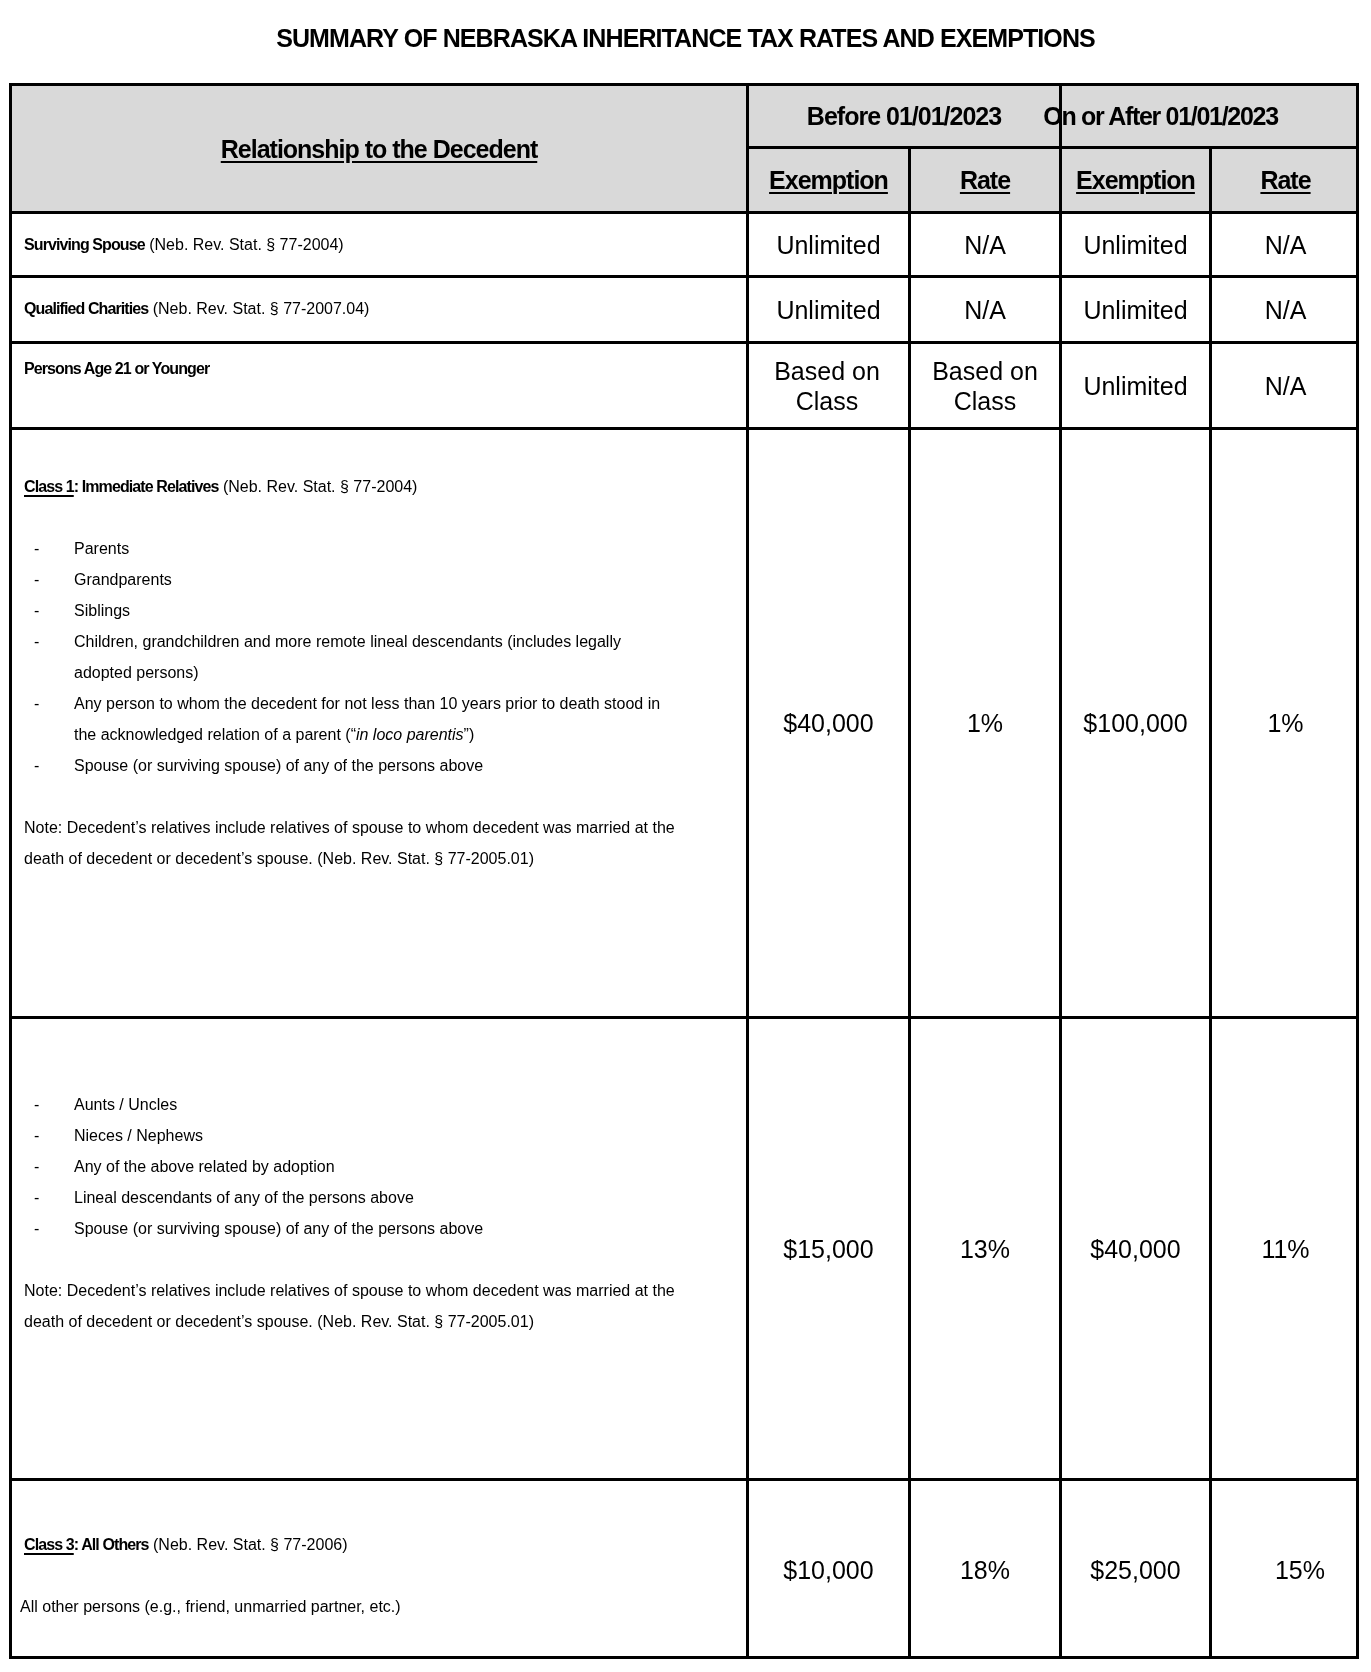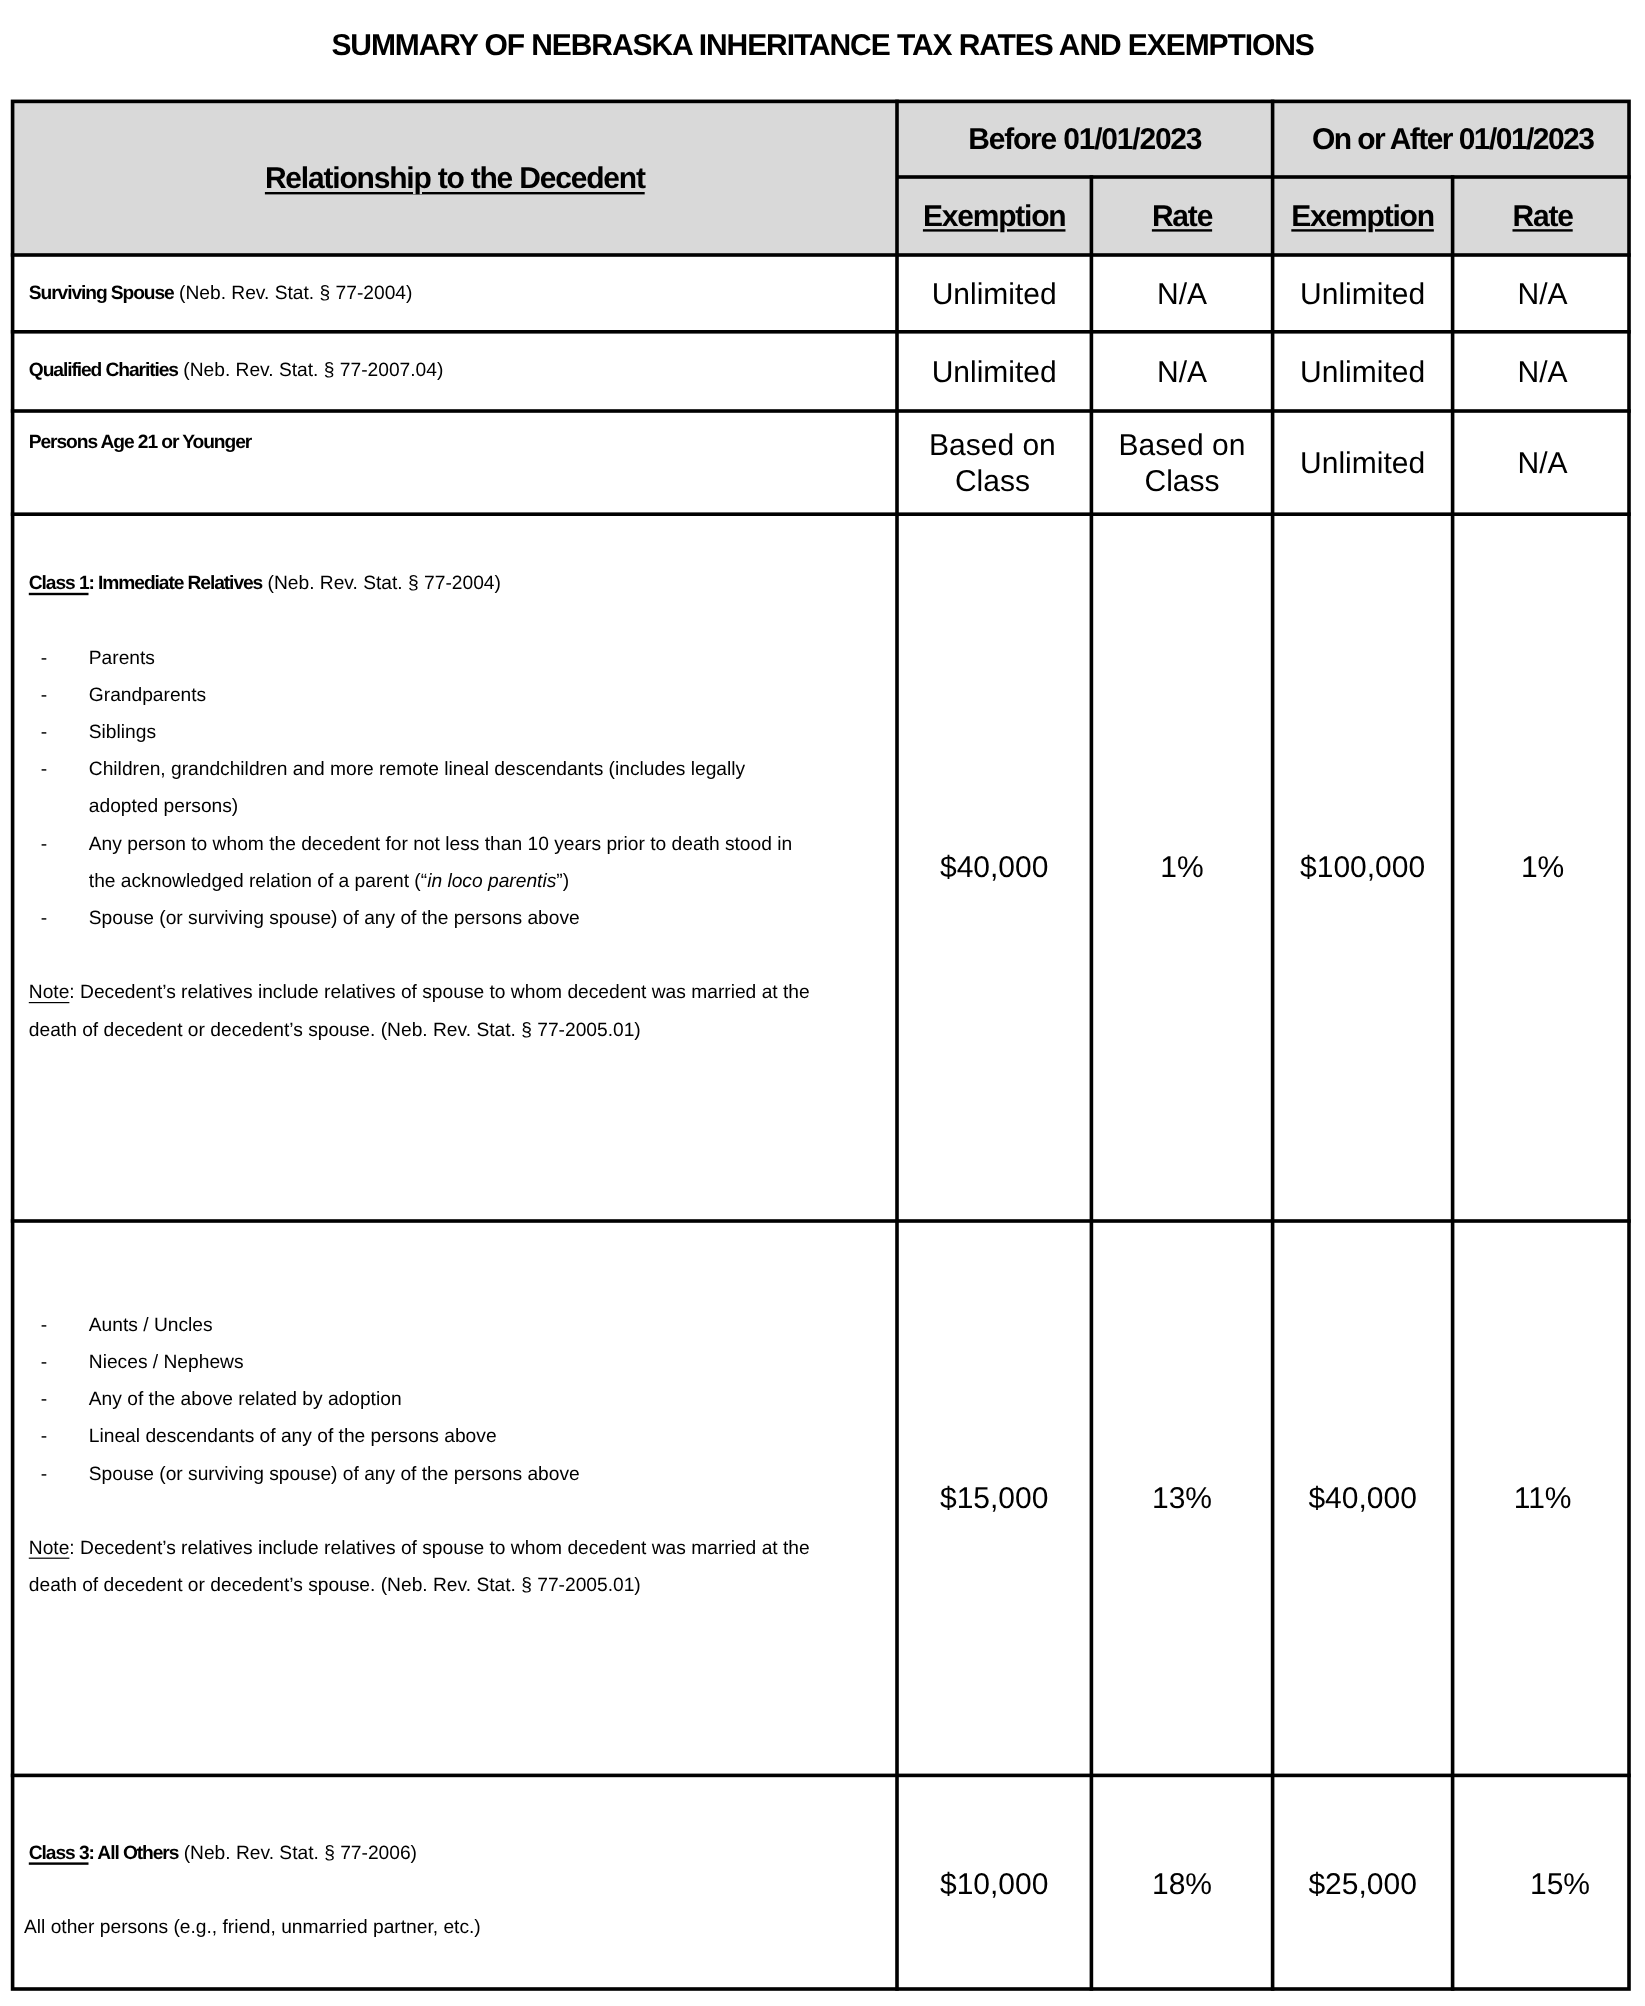--- a/index.html
+++ b/index.html
@@ -14,21 +14,21 @@
   .vline { position:absolute; width:3px; background:#000; }
   .cell { position:absolute; display:flex; align-items:center; justify-content:center;
           text-align:center; font-size:25px; line-height:30px; }
   .hcell { font-weight:bold; letter-spacing:-1px; }
   .u { text-decoration:underline; text-underline-offset:3px; text-decoration-thickness:2px; }
   .lcell { position:absolute; left:24px; width:715px; font-size:16px; line-height:31px; }
   .b { font-weight:bold; letter-spacing:-0.9px; }
   .items { margin:0; padding:0; list-style:none; }
   .items li { position:relative; padding-left:50px; }
   .items li .dash { position:absolute; left:10px; top:0; }
-  .note-u { text-decoration:underline; text-underline-offset:3px;margin-top:46px; }
+  .note-u { text-underline-offset:3px;margin-top:46px; }
   .it { font-style:italic; }
 </style>
 </head>
 <body>
 
 <div class="title">SUMMARY OF NEBRASKA INHERITANCE TAX RATES AND EXEMPTIONS</div>
 
 <div class="hdr-bg"></div>
 <div class="tbl"></div>
 
@@ -44,21 +44,21 @@
 <div class="vline" style="left:908px; top:146px; height:1513px;"></div>
 <div class="vline" style="left:1059px; top:83px; height:1576px;"></div>
 <div class="vline" style="left:1209px; top:146px; height:1513px;"></div>
 
 <div class="cell hcell" style="left:12px; top:86px; width:734px; height:125px;">
   <span class="u">Relationship to the Decedent</span>
 </div>
 <div class="cell hcell" style="left:749px; top:86px; width:310px; height:60px;">
   <span>Before 01/01/2023</span>
 </div>
-<div class="cell hcell" style="left:1062px; top:86px; width:297px; height:60px; letter-spacing:-1.3px;">
+<div class="cell hcell" style="left:1012px; top:86px; width:297px; height:60px; letter-spacing:-1.3px;">
   <span>On or After 01/01/2023</span>
 </div>
 <div class="cell hcell" style="left:749px; top:149px; width:159px; height:62px;">
   <span class="u">Exemption</span>
 </div>
 <div class="cell hcell" style="left:911px; top:149px; width:148px; height:62px;">
   <span class="u">Rate</span>
 </div>
 <div class="cell hcell" style="left:1062px; top:149px; width:147px; height:62px;">
   <span class="u">Exemption</span>

